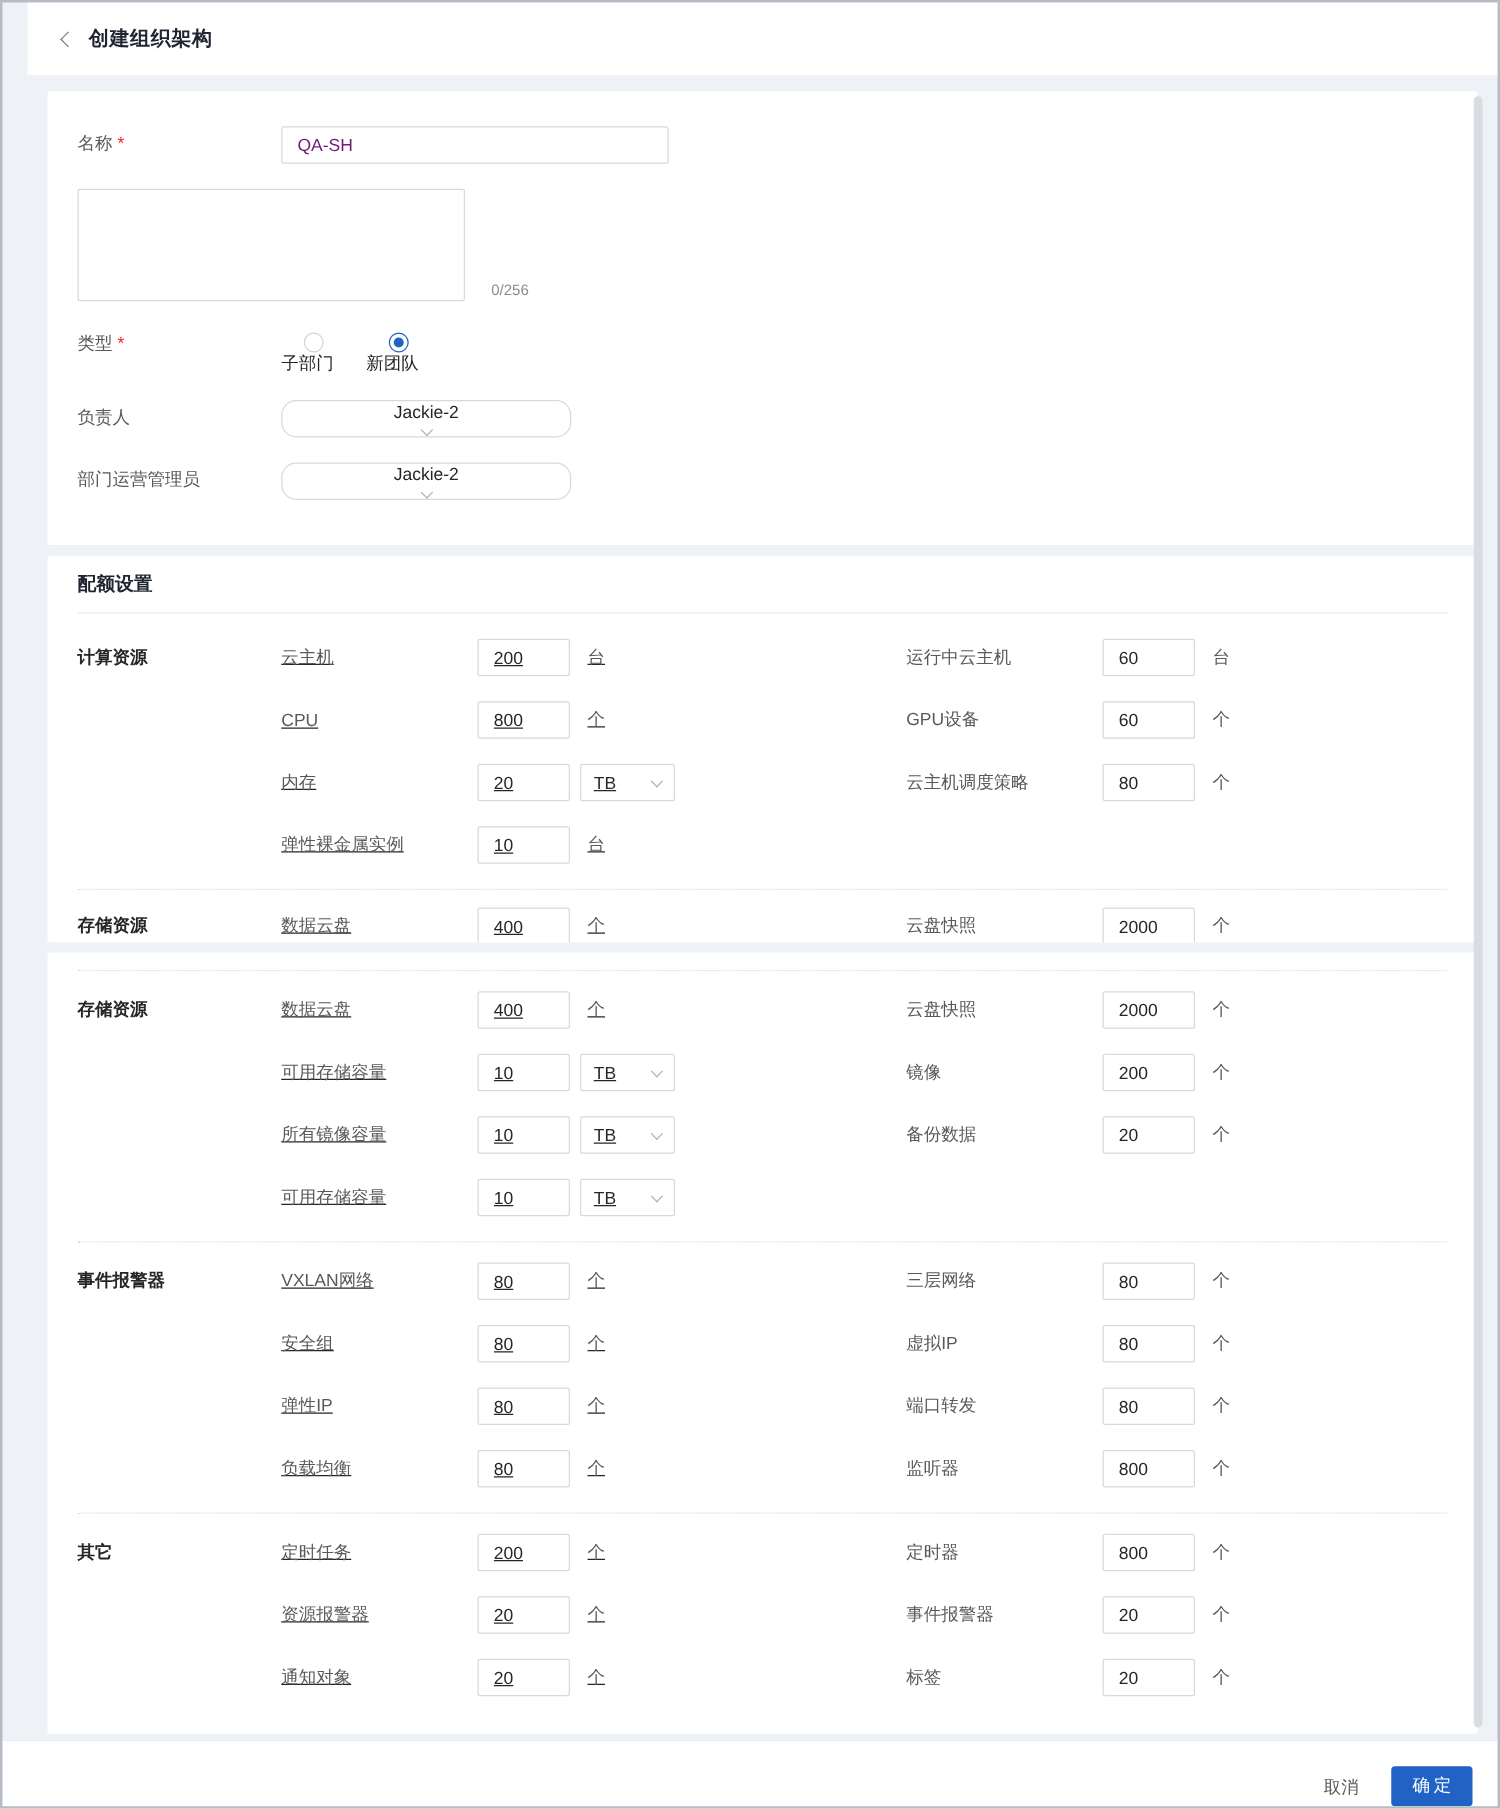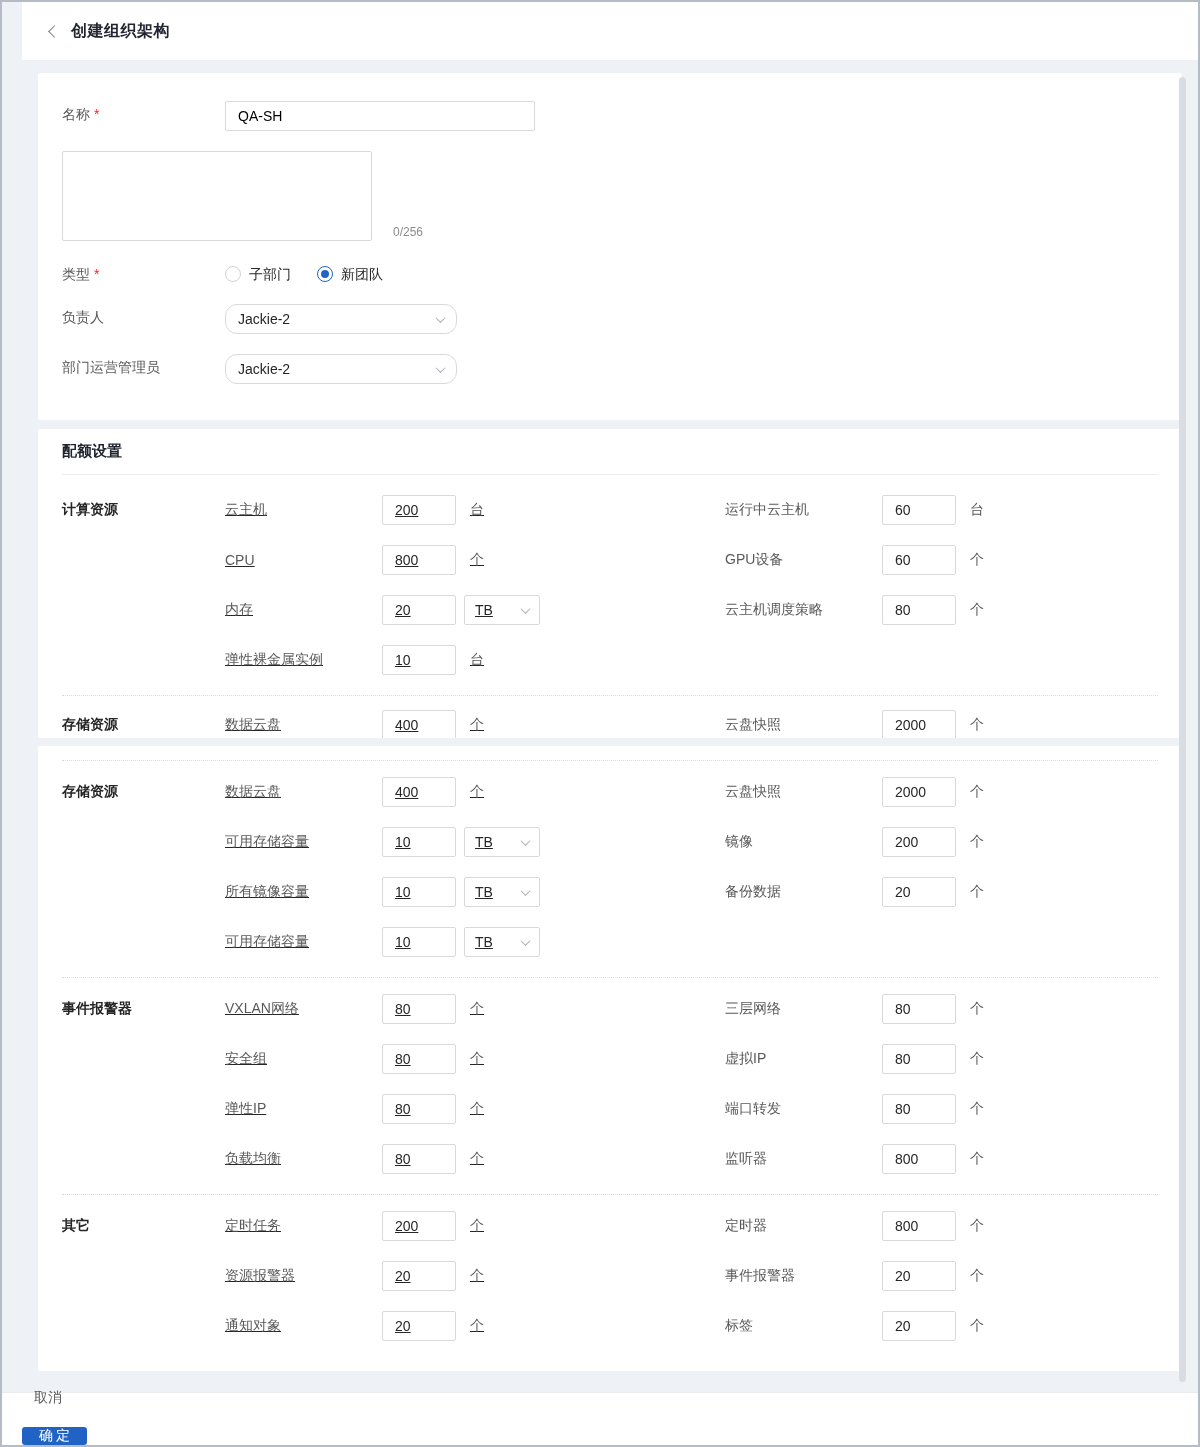--- a/index.html
+++ b/index.html
@@ -18,37 +18,37 @@
 
   .content { padding:0 16px; }
   .card { background:#fff; border-radius:2px; }
 
   
   .card-form { margin-top:12px; padding:28px 24px 36px; }
   .form-row { display:flex; margin-bottom:20px; }
   .form-label { width:163px; color:#595959; padding-top:5px; }
   .req { color:#f5222d; margin-left:4px; }
   .text-input { width:310px; height:30px; border:1px solid #d9d9d9; border-radius:2px;
-                padding:0 12px; font-size:14px; color:#000000; font-family:inherit; outline:none; }
+                padding:0 12px; font-size:14px; color:#701a75; font-family:inherit; outline:none; }
   .intro-wrap { display:flex; align-items:flex-end; }
   .textarea { width:310px; height:90px; border:1px solid #d9d9d9; border-radius:2px;
               padding:8px 12px; font-size:14px; resize:none; font-family:inherit; outline:none; }
   .counter { font-size:12px; color:#8c8c8c; margin-left:21px; padding-bottom:2px; }
 
   .radio-group { display:flex; align-items:center; gap:26px; padding-top:5px; }
-  .radio-item { display:flex; align-items:flex-start; cursor:pointer; }
+  .radio-item { display:flex; align-items:flex-end; cursor:pointer;flex-direction:column; }
   .radio-dot { width:16px; height:16px; border-radius:50%; border:1px solid #cfd3d9; background:#fff;
                margin-right:8px; position:relative; flex:none; }
   .radio-item.checked .radio-dot { border-color:var(--accent); }
   .radio-item.checked .radio-dot::after { content:""; position:absolute; left:50%; top:50%;
                width:8px; height:8px; margin:-4px 0 0 -4px; border-radius:50%; background:var(--accent); }
 
   .select-box { width:232px; height:30px; border:1px solid #d9d9d9; border-radius:12px;
                 display:flex; align-items:center; justify-content:space-between; padding:0 12px;
-                cursor:pointer; background:#fff; }
+                cursor:pointer; background:#fff;flex-direction:column; }
   .chev { width:7px; height:7px; border-right:1.4px solid #a9aeb6; border-bottom:1.4px solid #a9aeb6;
           transform:rotate(45deg) translate(-1px,-1px); display:inline-block; flex:none; }
 
   
   .quota-card { margin-top:9px; padding:0 24px; }
   .quota-card.clip { padding-bottom:0; }
   .quota-card.tail { margin-top:8px; padding-top:14px; padding-bottom:10px; }
   .quota-title { height:46px; display:flex; align-items:center; font-size:15px; font-weight:bold;
                  color:#1f2430; border-bottom:1px solid #ebedf0; }
   .quota-group { padding-top:20px; }
@@ -63,22 +63,22 @@
   .f-label { width:157px; color:#595959; flex:none; }
   .num-input { width:74px; height:30px; border:1px solid #d9d9d9; border-radius:2px;
                padding:0 12px; font-size:14px; color:#262626; font-family:inherit; outline:none; flex:none; }
   .unit-select { width:76px; height:30px; border:1px solid #d9d9d9; border-radius:2px; margin-left:8px;
                  display:flex; align-items:center; justify-content:space-between; padding:0 10px;
                  cursor:pointer; flex:none; background:#fff; }
   .unit { margin-left:14px; color:#595959; }
 
   
   .footer { position:absolute; left:0; right:0; bottom:0; height:53px; background:#fff;
-            border-top:1px solid #e9ebee; display:flex; align-items:flex-start; justify-content:flex-end;
-            gap:14px; padding:0 20px;flex-direction:column; }
+            border-top:1px solid #e9ebee; display:flex; align-items:flex-end; justify-content:flex-end;
+            gap:14px; padding:0 20px; }
   .btn-cancel { background:none; border:none; color:#595959; font-size:14px; cursor:pointer;
                 padding:6px 12px; font-family:inherit; }
   .btn-confirm { background:var(--accent); color:#fff; border:none; border-radius:3px; height:32px;
                  padding:0 14px 0 17px; font-size:14px; letter-spacing:3px; cursor:pointer; font-family:inherit; }
 
   .scroll-thumb { position:absolute; top:75px; right:12px; width:7px; height:1305px;
                   border-radius:4px; background:#d9dce1; }
 </style>
 </head>
 <body>

